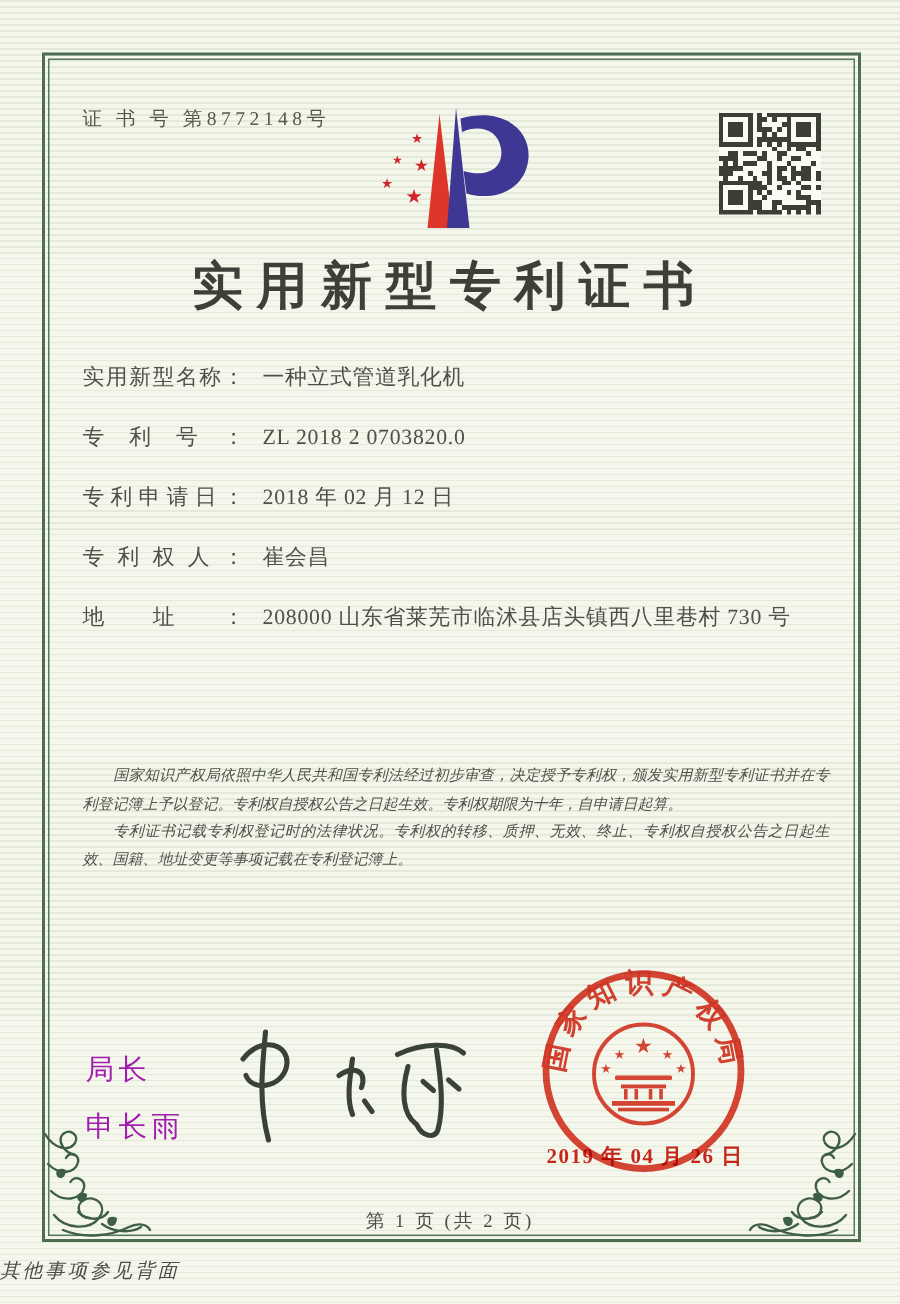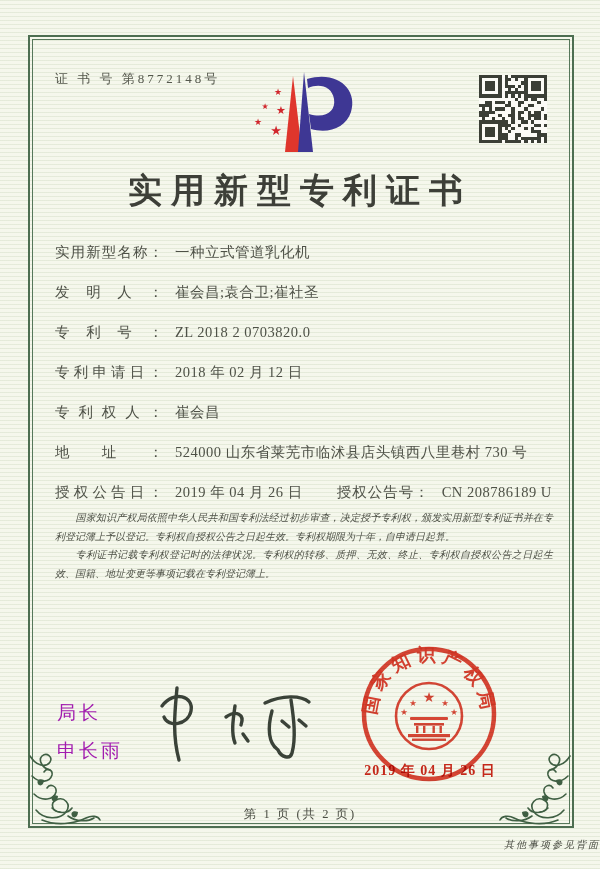--- a/index.html
+++ b/index.html
@@ -33,22 +33,22 @@
   .signoff{position:absolute;left:57px;top:700px;font-size:19px;letter-spacing:3px;color:#a21caf;}
   .signoff div{margin-bottom:12px;}
   .signature{position:absolute;left:148px;top:676px;width:178px;height:98px;}
   .seal-date{position:absolute;left:350px;top:762px;width:160px;text-align:center;
     color:#c4281a;font-size:14px;font-weight:bold;letter-spacing:1px;
     font-family:"Liberation Serif","DejaVu Serif",serif;}
   .seal{position:absolute;left:355px;top:640px;width:148px;height:148px;
     mix-blend-mode:multiply;opacity:.94;}
   .page-no{position:absolute;left:0;right:0;top:806px;text-align:center;
     font-size:12.5px;letter-spacing:2px;color:#4a4d43;}
-  .back-note{position:absolute;left:0;right:0;top:838px;text-align:right;
-    font-size:10px;font-style:italic;letter-spacing:2px;color:#4a4d43;}
+  .back-note{position:absolute;left:0;right:0;top:838px;text-align:left;
+    font-size:13px;font-style:italic;letter-spacing:2px;color:#4a4d43;}
   .orn{position:absolute;width:78px;height:78px;}
   .orn-right{left:498px;top:750px;}
   .orn-left{left:24px;top:750px;transform:scaleX(-1);}
 </style>
 </head>
 <body>
 
 <div class="frame">
   <div class="frame-inner"></div>
 </div>
@@ -71,36 +71,30 @@
 <path d="M0 0h1v1h-1zM1 0h1v1h-1zM2 0h1v1h-1zM3 0h1v1h-1zM4 0h1v1h-1zM5 0h1v1h-1zM6 0h1v1h-1zM8 0h1v1h-1zM10 0h1v1h-1zM11 0h1v1h-1zM12 0h1v1h-1zM13 0h1v1h-1zM14 0h1v1h-1zM15 0h1v1h-1zM16 0h1v1h-1zM17 0h1v1h-1zM18 0h1v1h-1zM19 0h1v1h-1zM20 0h1v1h-1zM0 1h1v1h-1zM6 1h1v1h-1zM8 1h1v1h-1zM9 1h1v1h-1zM11 1h1v1h-1zM14 1h1v1h-1zM20 1h1v1h-1zM0 2h1v1h-1zM2 2h1v1h-1zM3 2h1v1h-1zM4 2h1v1h-1zM6 2h1v1h-1zM8 2h1v1h-1zM13 2h1v1h-1zM14 2h1v1h-1zM16 2h1v1h-1zM17 2h1v1h-1zM18 2h1v1h-1zM20 2h1v1h-1zM0 3h1v1h-1zM2 3h1v1h-1zM3 3h1v1h-1zM4 3h1v1h-1zM6 3h1v1h-1zM8 3h1v1h-1zM9 3h1v1h-1zM10 3h1v1h-1zM12 3h1v1h-1zM14 3h1v1h-1zM16 3h1v1h-1zM17 3h1v1h-1zM18 3h1v1h-1zM20 3h1v1h-1zM0 4h1v1h-1zM2 4h1v1h-1zM3 4h1v1h-1zM4 4h1v1h-1zM6 4h1v1h-1zM9 4h1v1h-1zM11 4h1v1h-1zM14 4h1v1h-1zM16 4h1v1h-1zM17 4h1v1h-1zM18 4h1v1h-1zM20 4h1v1h-1zM0 5h1v1h-1zM6 5h1v1h-1zM8 5h1v1h-1zM9 5h1v1h-1zM10 5h1v1h-1zM11 5h1v1h-1zM12 5h1v1h-1zM13 5h1v1h-1zM14 5h1v1h-1zM20 5h1v1h-1zM0 6h1v1h-1zM1 6h1v1h-1zM2 6h1v1h-1zM3 6h1v1h-1zM4 6h1v1h-1zM5 6h1v1h-1zM6 6h1v1h-1zM8 6h1v1h-1zM10 6h1v1h-1zM12 6h1v1h-1zM14 6h1v1h-1zM15 6h1v1h-1zM16 6h1v1h-1zM17 6h1v1h-1zM18 6h1v1h-1zM19 6h1v1h-1zM20 6h1v1h-1zM11 7h1v1h-1zM14 7h1v1h-1zM16 7h1v1h-1zM17 7h1v1h-1zM20 7h1v1h-1zM2 8h1v1h-1zM3 8h1v1h-1zM5 8h1v1h-1zM6 8h1v1h-1zM7 8h1v1h-1zM9 8h1v1h-1zM12 8h1v1h-1zM13 8h1v1h-1zM18 8h1v1h-1zM0 9h1v1h-1zM1 9h1v1h-1zM2 9h1v1h-1zM3 9h1v1h-1zM8 9h1v1h-1zM9 9h1v1h-1zM12 9h1v1h-1zM15 9h1v1h-1zM16 9h1v1h-1zM1 10h1v1h-1zM3 10h1v1h-1zM5 10h1v1h-1zM6 10h1v1h-1zM7 10h1v1h-1zM10 10h1v1h-1zM14 10h1v1h-1zM19 10h1v1h-1zM0 11h1v1h-1zM1 11h1v1h-1zM2 11h1v1h-1zM3 11h1v1h-1zM4 11h1v1h-1zM10 11h1v1h-1zM12 11h1v1h-1zM13 11h1v1h-1zM15 11h1v1h-1zM17 11h1v1h-1zM18 11h1v1h-1zM0 12h1v1h-1zM1 12h1v1h-1zM2 12h1v1h-1zM6 12h1v1h-1zM9 12h1v1h-1zM10 12h1v1h-1zM12 12h1v1h-1zM15 12h1v1h-1zM16 12h1v1h-1zM17 12h1v1h-1zM18 12h1v1h-1zM20 12h1v1h-1zM1 13h1v1h-1zM4 13h1v1h-1zM7 13h1v1h-1zM10 13h1v1h-1zM12 13h1v1h-1zM13 13h1v1h-1zM15 13h1v1h-1zM17 13h1v1h-1zM18 13h1v1h-1zM20 13h1v1h-1zM0 14h1v1h-1zM1 14h1v1h-1zM2 14h1v1h-1zM3 14h1v1h-1zM4 14h1v1h-1zM5 14h1v1h-1zM6 14h1v1h-1zM7 14h1v1h-1zM8 14h1v1h-1zM10 14h1v1h-1zM13 14h1v1h-1zM14 14h1v1h-1zM16 14h1v1h-1zM0 15h1v1h-1zM6 15h1v1h-1zM7 15h1v1h-1zM8 15h1v1h-1zM9 15h1v1h-1zM12 15h1v1h-1zM17 15h1v1h-1zM18 15h1v1h-1zM20 15h1v1h-1zM0 16h1v1h-1zM2 16h1v1h-1zM3 16h1v1h-1zM4 16h1v1h-1zM6 16h1v1h-1zM8 16h1v1h-1zM10 16h1v1h-1zM14 16h1v1h-1zM16 16h1v1h-1zM0 17h1v1h-1zM2 17h1v1h-1zM3 17h1v1h-1zM4 17h1v1h-1zM6 17h1v1h-1zM9 17h1v1h-1zM16 17h1v1h-1zM17 17h1v1h-1zM18 17h1v1h-1zM0 18h1v1h-1zM2 18h1v1h-1zM3 18h1v1h-1zM4 18h1v1h-1zM6 18h1v1h-1zM7 18h1v1h-1zM8 18h1v1h-1zM11 18h1v1h-1zM12 18h1v1h-1zM18 18h1v1h-1zM19 18h1v1h-1zM20 18h1v1h-1zM0 19h1v1h-1zM6 19h1v1h-1zM7 19h1v1h-1zM8 19h1v1h-1zM11 19h1v1h-1zM13 19h1v1h-1zM14 19h1v1h-1zM15 19h1v1h-1zM16 19h1v1h-1zM17 19h1v1h-1zM18 19h1v1h-1zM20 19h1v1h-1zM0 20h1v1h-1zM1 20h1v1h-1zM2 20h1v1h-1zM3 20h1v1h-1zM4 20h1v1h-1zM5 20h1v1h-1zM6 20h1v1h-1zM8 20h1v1h-1zM9 20h1v1h-1zM10 20h1v1h-1zM11 20h1v1h-1zM12 20h1v1h-1zM14 20h1v1h-1zM16 20h1v1h-1zM18 20h1v1h-1zM20 20h1v1h-1z" fill="#3b3f36"></path>
   </svg>
 
 <div class="title">实用新型专利证书</div>
 
 <div class="fields">
   <div class="frow">
     <span class="flabel">实用新型名称：</span><span class="fvalue">一种立式管道乳化机</span>
   </div>
   <div class="frow">
-    <span class="flabel">发明人：</span><span class="fvalue">崔会昌;袁合卫;崔社圣</span>
-  </div>
-  <div class="frow">
     <span class="flabel">专利号：</span><span class="fvalue">ZL 2018 2 0703820.0</span>
   </div>
   <div class="frow">
     <span class="flabel">专利申请日：</span><span class="fvalue">2018 年 02 月 12 日</span>
   </div>
   <div class="frow">
     <span class="flabel">专利权人：</span><span class="fvalue">崔会昌</span>
   </div>
   <div class="frow">
-    <span class="flabel">地址：</span><span class="fvalue">524000 山东省莱芜市临沭县店头镇西八里巷村 730 号</span>
-  </div>
-  <div class="frow">
-    <span><span class="flabel">授权公告日：</span><span class="fvalue">2019 年 04 月 26 日</span></span><span class="pair2"><span class="flabel">授权公告号：</span><span class="fvalue">CN 208786189 U</span></span>
+    <span class="flabel">地址：</span><span class="fvalue">208000 山东省莱芜市临沭县店头镇西八里巷村 730 号</span>
   </div>
 </div>
 
 <div class="paras">
   <p>国家知识产权局依照中华人民共和国专利法经过初步审查，决定授予专利权，颁发实用新型专利证书并在专利登记簿上予以登记。专利权自授权公告之日起生效。专利权期限为十年，自申请日起算。</p>
   <p>专利证书记载专利权登记时的法律状况。专利权的转移、质押、无效、终止、专利权自授权公告之日起生效、国籍、地址变更等事项记载在专利登记簿上。</p>
 </div>
 
 <div class="signoff">
   <div>局长</div>

